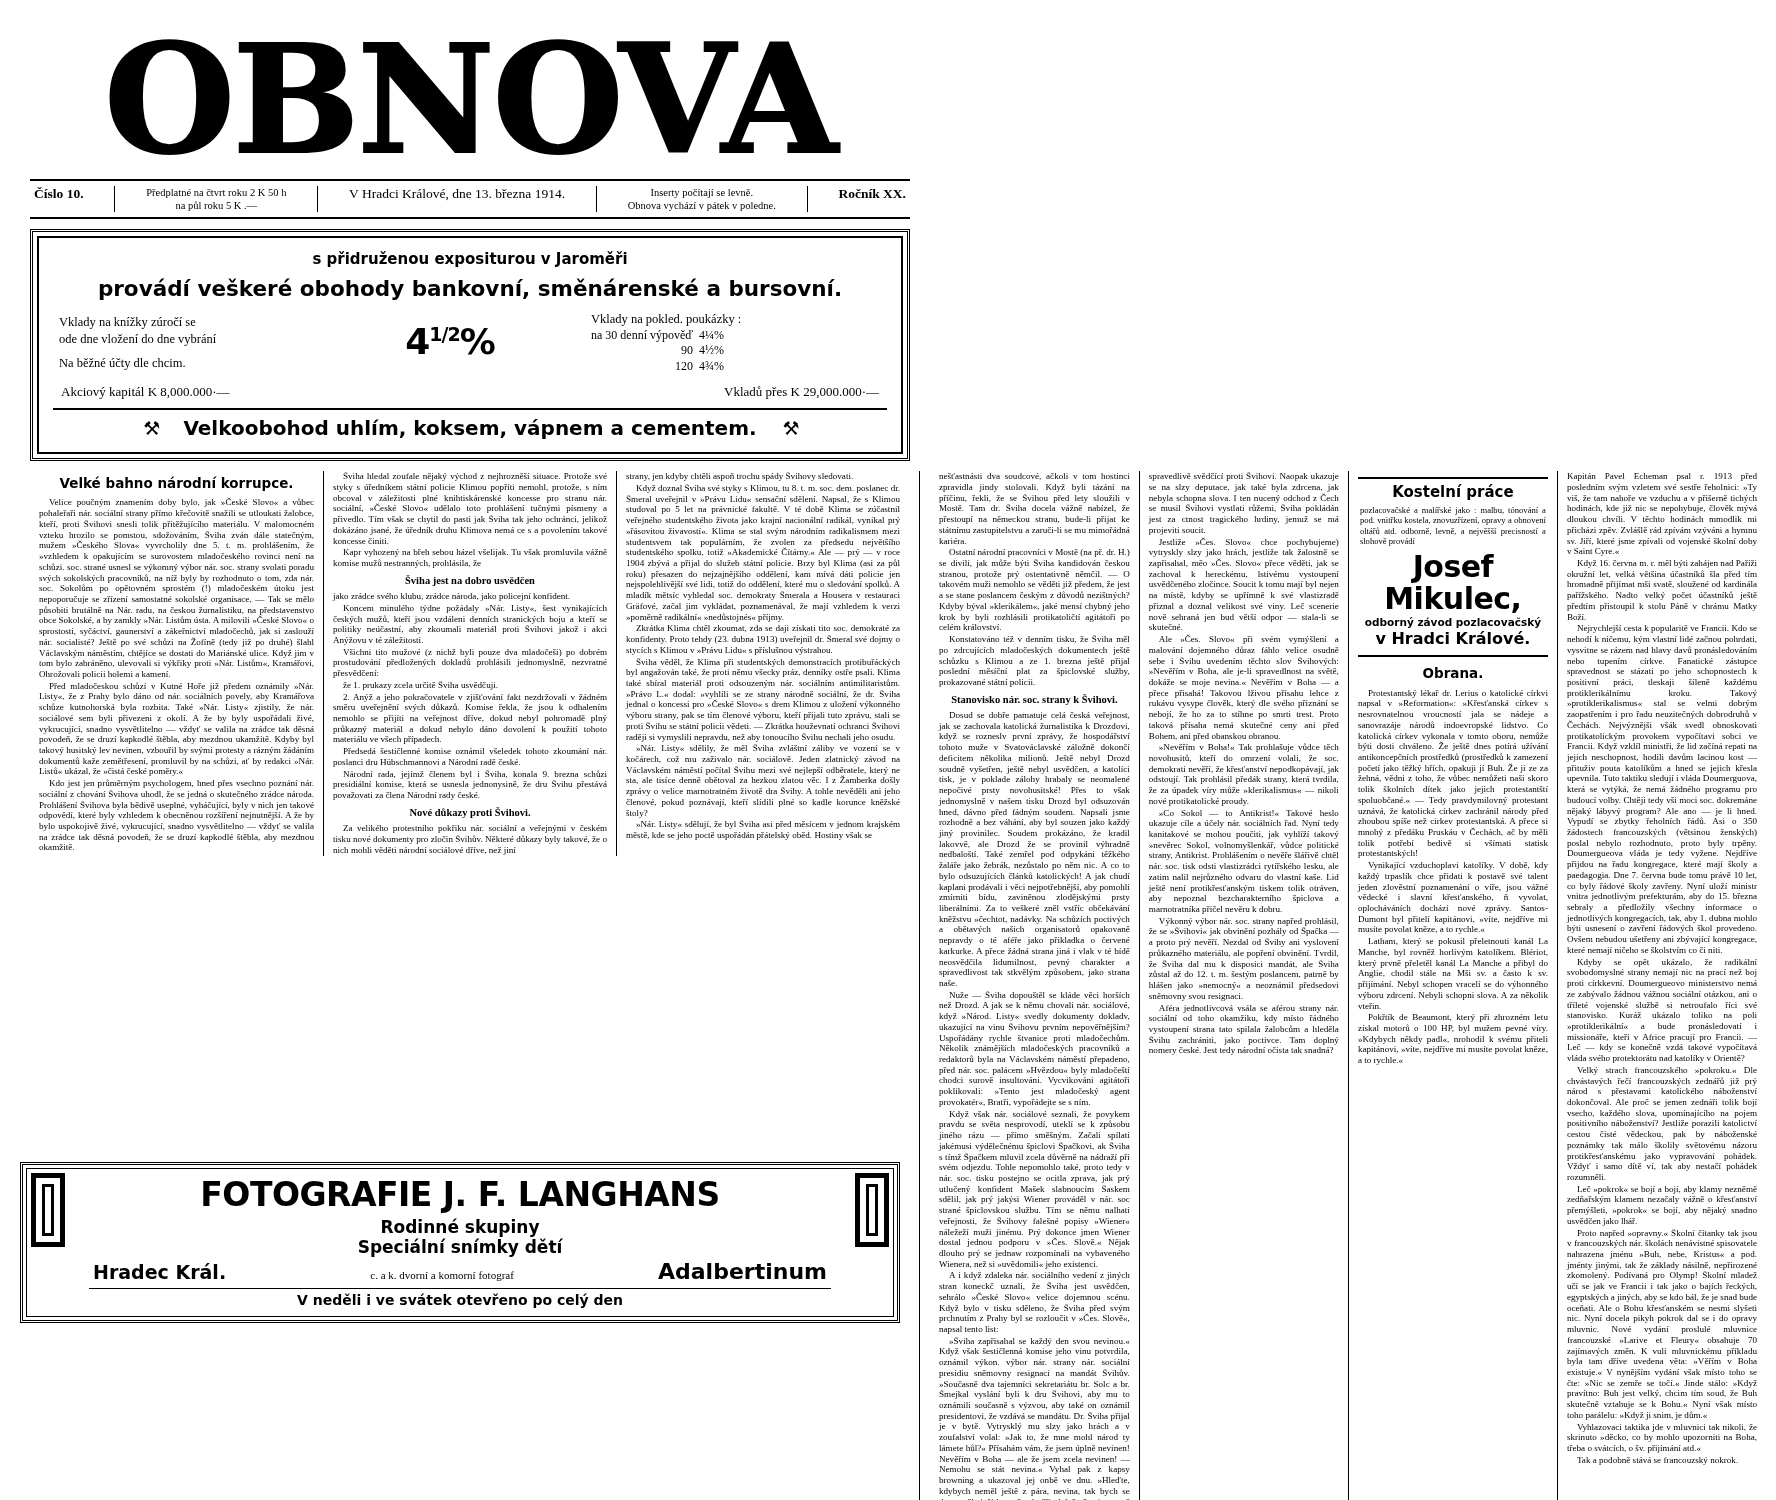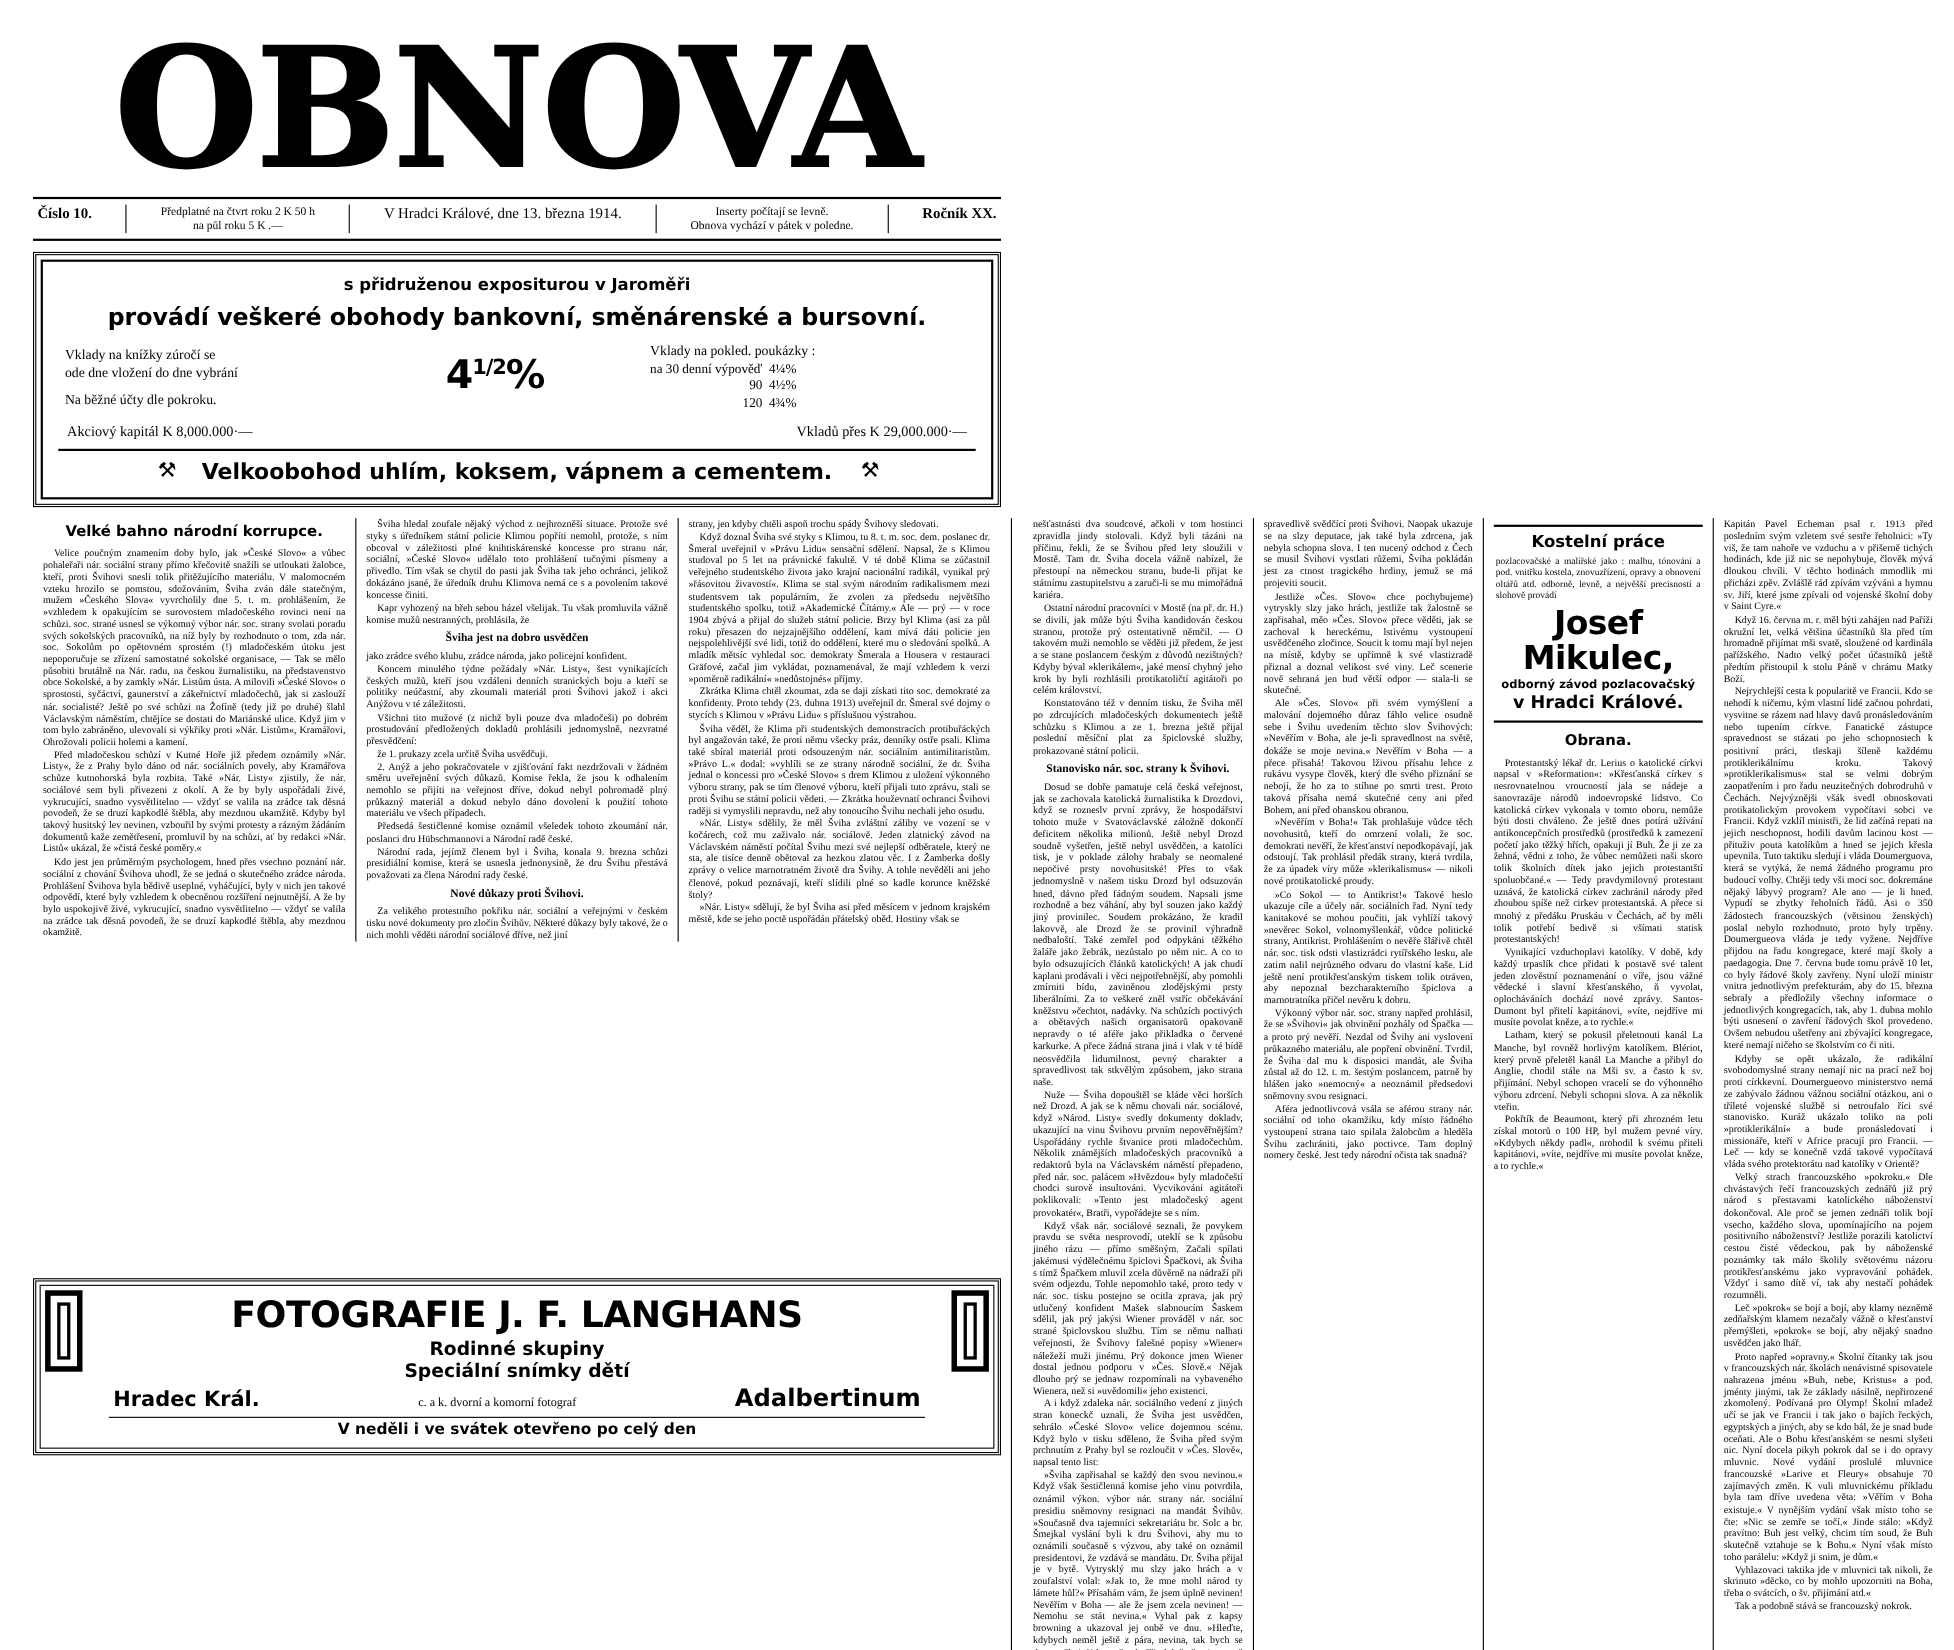--- a/index.html
+++ b/index.html
@@ -229,21 +229,21 @@
   .mikulec-city {
     font-family: "DejaVu Sans", sans-serif;
     font-weight: bold;
     font-size: 16px;
     margin-top: 1px;
   }
 
   
   .langhans {
     position: absolute;
-    left: 30px;
+    left: 20px;
     top: 1162px;
     width: 880px;
     box-sizing: border-box;
     border: 3px double #000;
     padding: 3px;
   }
   .langhans-inner {
     border: 1px solid #000;
     padding: 6px 10px 8px 10px;
     position: relative;
@@ -348,21 +348,21 @@
   </div>
 
   <div class="bank-ad">
     <div class="bank-ad-inner">
       <div class="sub1">s přidruženou expositurou v Jaroměři</div>
       <div class="sub2">provádí veškeré obohody bankovní, směnárenské a bursovní.</div>
       <div class="rates">
         <div class="colL">
           <div>Vklady na knížky zúročí se</div>
           <div>ode dne vložení do dne vybrání</div>
-          <div style="margin-top:8px;">Na běžné účty dle pokroku.</div>
+          <div style="margin-top:8px;">Na běžné účty dle chcim.</div>
         </div>
         <div class="colC">
           <span>4</span><sup>1/2</sup><span>%</span>
         </div>
         <div class="colR">
           <div>Vklady na pokled. poukázky :</div>
           <table>
             <tbody>
                 <tr>
               <td>na 30 denní výpověď</td>

